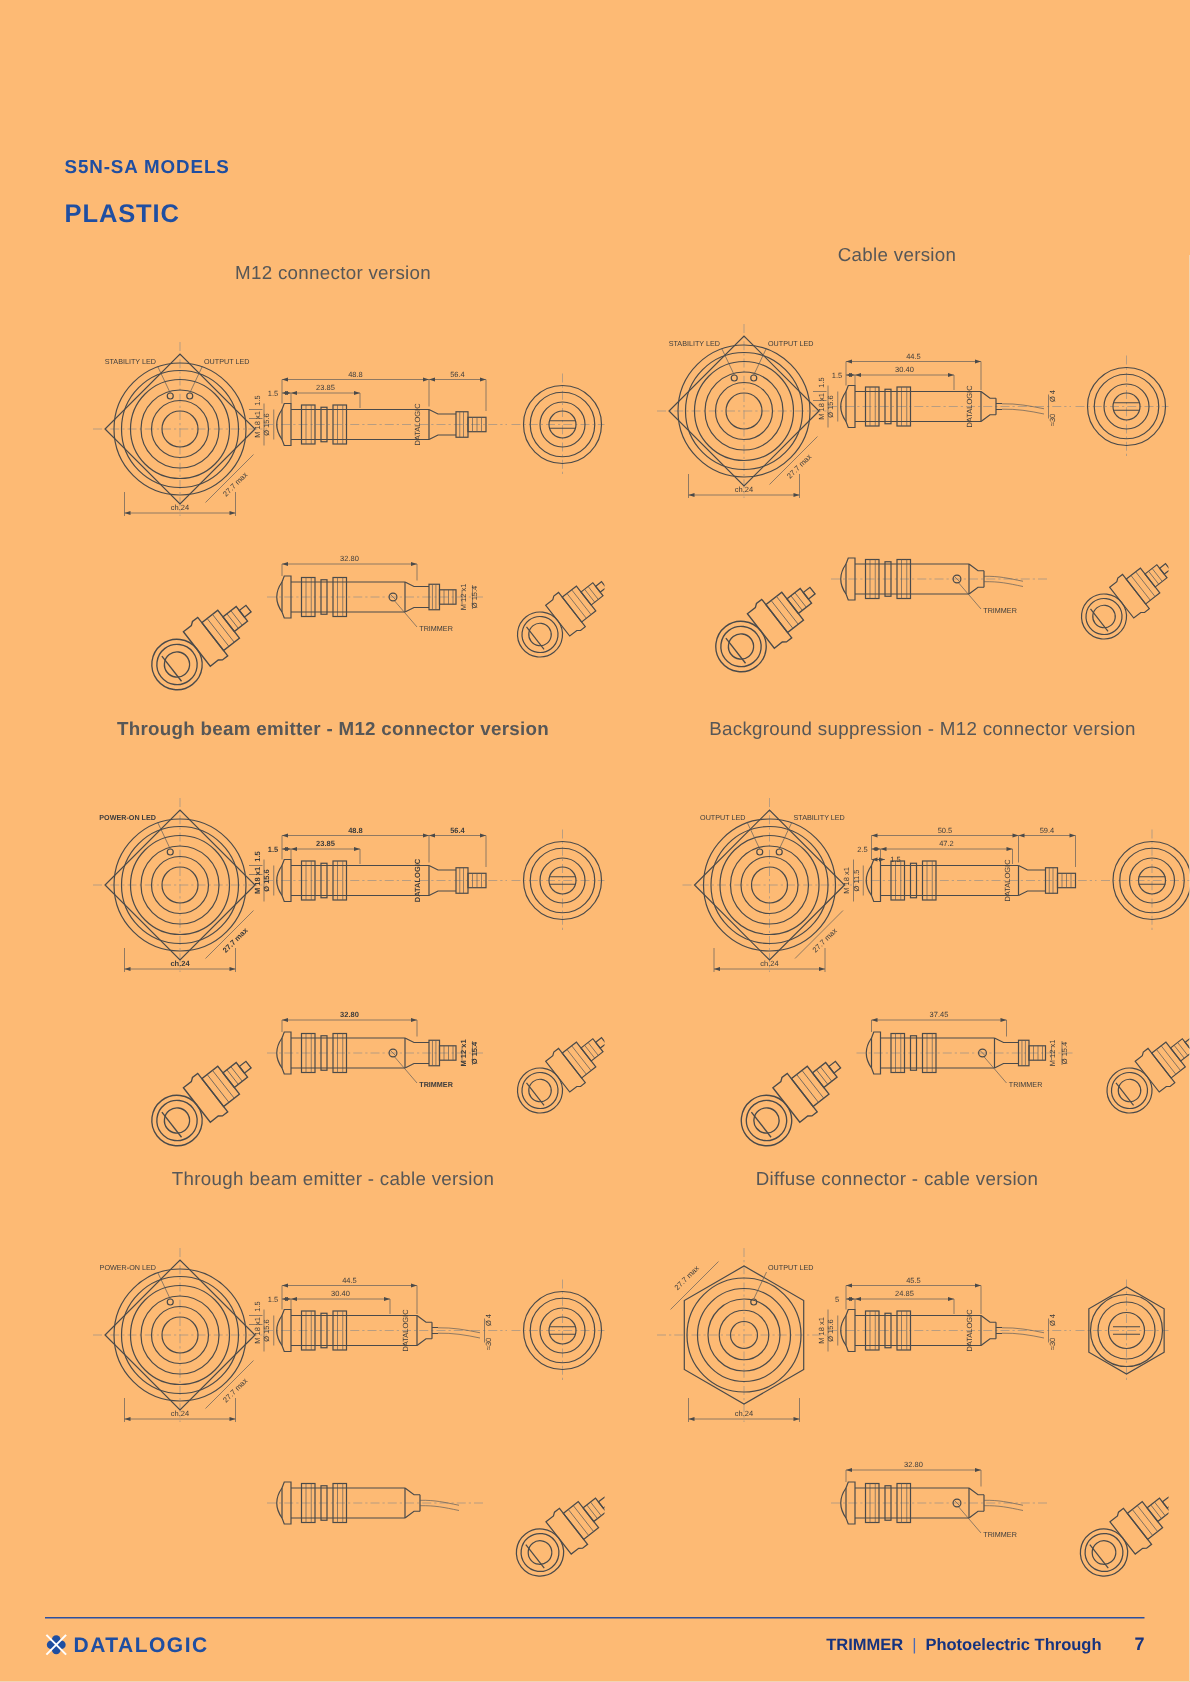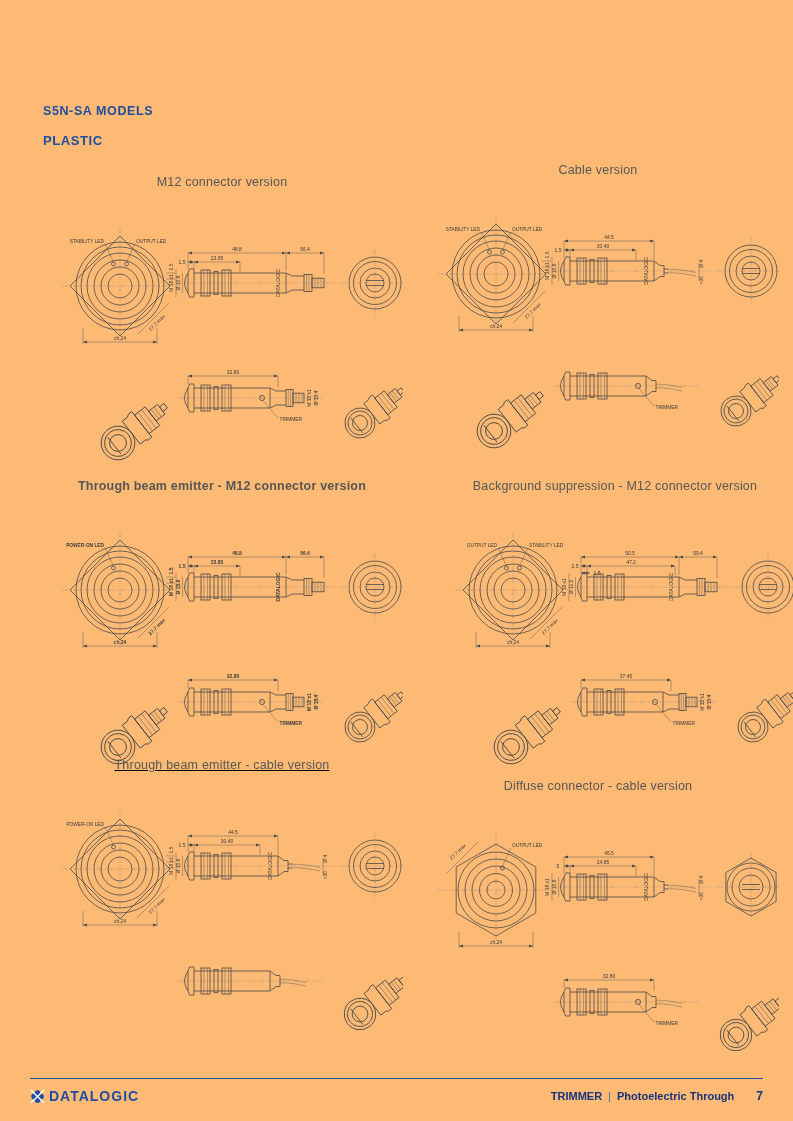--- a/index.html
+++ b/index.html
@@ -1,20 +1,20 @@
 <!DOCTYPE html>
 <html><head>
 <meta charset="utf-8">
 <style>
   html,body{margin:0;padding:0;background:#e8e8e8;}
   #page{position:relative;width:793px;height:1121px;background:#fdba74;overflow:hidden;
         font-family:"Liberation Sans",sans-serif;}
   .hdr-title{position:absolute;left:43px;top:104px;font-size:12.5px;font-weight:bold;
              letter-spacing:0.6px;color:#1f4ea1;}
-  .hdr-sub{position:absolute;left:43px;top:133px;font-size:13px;font-weight:bold;
+  .hdr-sub{position:absolute;left:43px;top:133px;font-size:17px;font-weight:bold;
            letter-spacing:0.6px;color:#1f4ea1;}
   .panel{position:absolute;width:368px;}
   .panel-title{text-align:center;color:#575757;font-size:12.5px;letter-spacing:0.2px;
                margin:0 0 2px 0;white-space:nowrap;}
   .drawing{width:365px;height:300px;}
   svg text{font-family:"Liberation Sans",sans-serif;}
   .ln{stroke:#4a4a4a;fill:none;stroke-width:0.8;}
   .thin{stroke:#5a5a5a;fill:none;stroke-width:0.45;}
   .cl{stroke:#8a8a8a;fill:none;stroke-width:0.4;stroke-dasharray:6 2 1.5 2;}
   .dim{fill:#3c3c3c;font-size:5px;text-anchor:middle;}
@@ -711,21 +711,21 @@
             <rect class="ln" x="27" y="-10.5" width="12" height="21"></rect>
             <line class="thin" x1="31" y1="-10.5" x2="31" y2="10.5"></line>
             <line class="thin" x1="35" y1="-10.5" x2="35" y2="10.5"></line>
             <rect class="ln" x="39" y="-5.5" width="10" height="11"></rect>
             <line class="thin" x1="42" y1="-5.5" x2="42" y2="5.5"></line>
             <line class="thin" x1="45" y1="-5.5" x2="45" y2="5.5"></line>
             <rect class="ln" x="49" y="-2.5" width="5" height="5"></rect>
           </g>
         </svg></div>
   </div>
-  <div class="panel" style="left:38px;top:758px;text-decoration:underline;">
+  <div class="panel" style="left:38px;top:779px;">
     <div class="panel-title">Through beam emitter  - cable version</div>
     <div class="drawing" id="draw-4"><svg width="365" height="300" viewBox="0 0 365 300">
           <g transform="translate(82,95)">
             <g>
               <line class="cl" x1="-58" y1="0" x2="58" y2="0"></line>
               <line class="cl" x1="0" y1="-58" x2="0" y2="58"></line>
               <polygon class="ln" points="50,0 0,50 -50,0 0,-50"></polygon>
               <circle class="ln" r="44"></circle>
               <circle class="ln" r="39"></circle>
               <circle class="ln" r="33"></circle>

